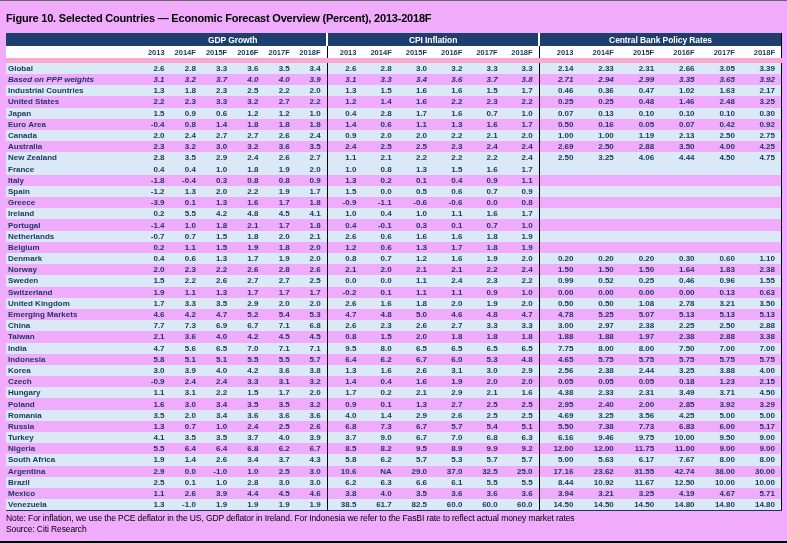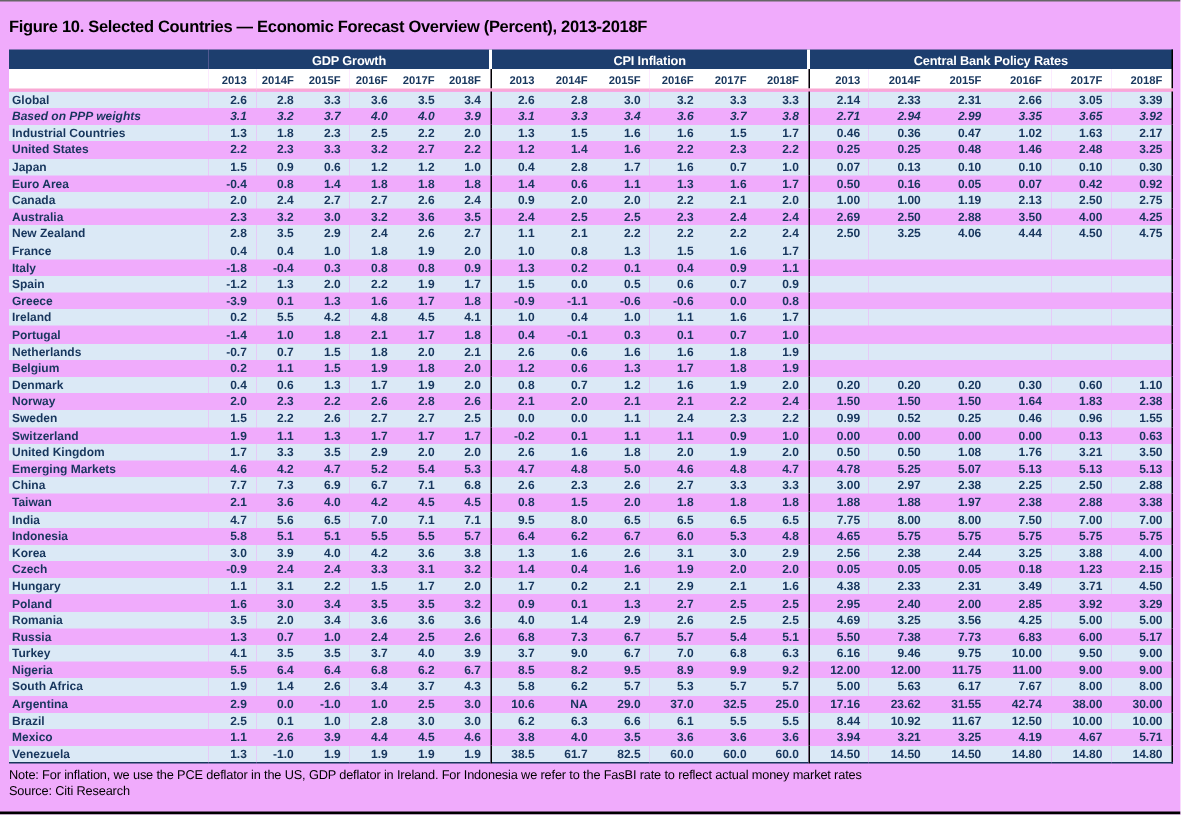--- a/index.html
+++ b/index.html
@@ -32,21 +32,21 @@
     font-size:8.5px; font-weight:bold;
     height:13px; padding:0; text-align:center;
     letter-spacing:-0.1px;
     margin-top:18px;
   }
   .group-row th.gap { border-left:2px solid #fff; }
   .year-row th {
     background:#fff; color:#17365D;
     font-size:7.5px; font-weight:bold;
     text-align:right; padding:2px 6px 1px 0;
-    height:14px; border-bottom:2px solid #f9a8d4;
+    height:14px; border-bottom:5px solid #f9a8d4;
   }
   .year-row th.sep, tbody td.sep { border-left:1px solid #000; }
   tbody td {
     font-size:8px; font-weight:bold; color:#17365D;
     height:11.2px; line-height:11px;
     padding:0 6px 0 0; text-align:right;
     white-space:nowrap; overflow:hidden;
   }
   tbody td.row-label { text-align:left; padding:0 0 0 2px; }
   tr.shade td { background:#DBE9F6; }
@@ -566,21 +566,21 @@
           <td class="num">2.0</td>
           <td class="num sep">2.6</td>
           <td class="num">1.6</td>
           <td class="num">1.8</td>
           <td class="num">2.0</td>
           <td class="num">1.9</td>
           <td class="num">2.0</td>
           <td class="num sep">0.50</td>
           <td class="num">0.50</td>
           <td class="num">1.08</td>
-          <td class="num">1.76</td>
+          <td class="num">2.78</td>
           <td class="num">3.21</td>
           <td class="num">3.50</td>
         </tr>
         <tr class="">
           <td class="row-label">Emerging Markets</td>
           <td class="num">4.6</td>
           <td class="num">4.2</td>
           <td class="num">4.7</td>
           <td class="num">5.2</td>
           <td class="num">5.4</td>

